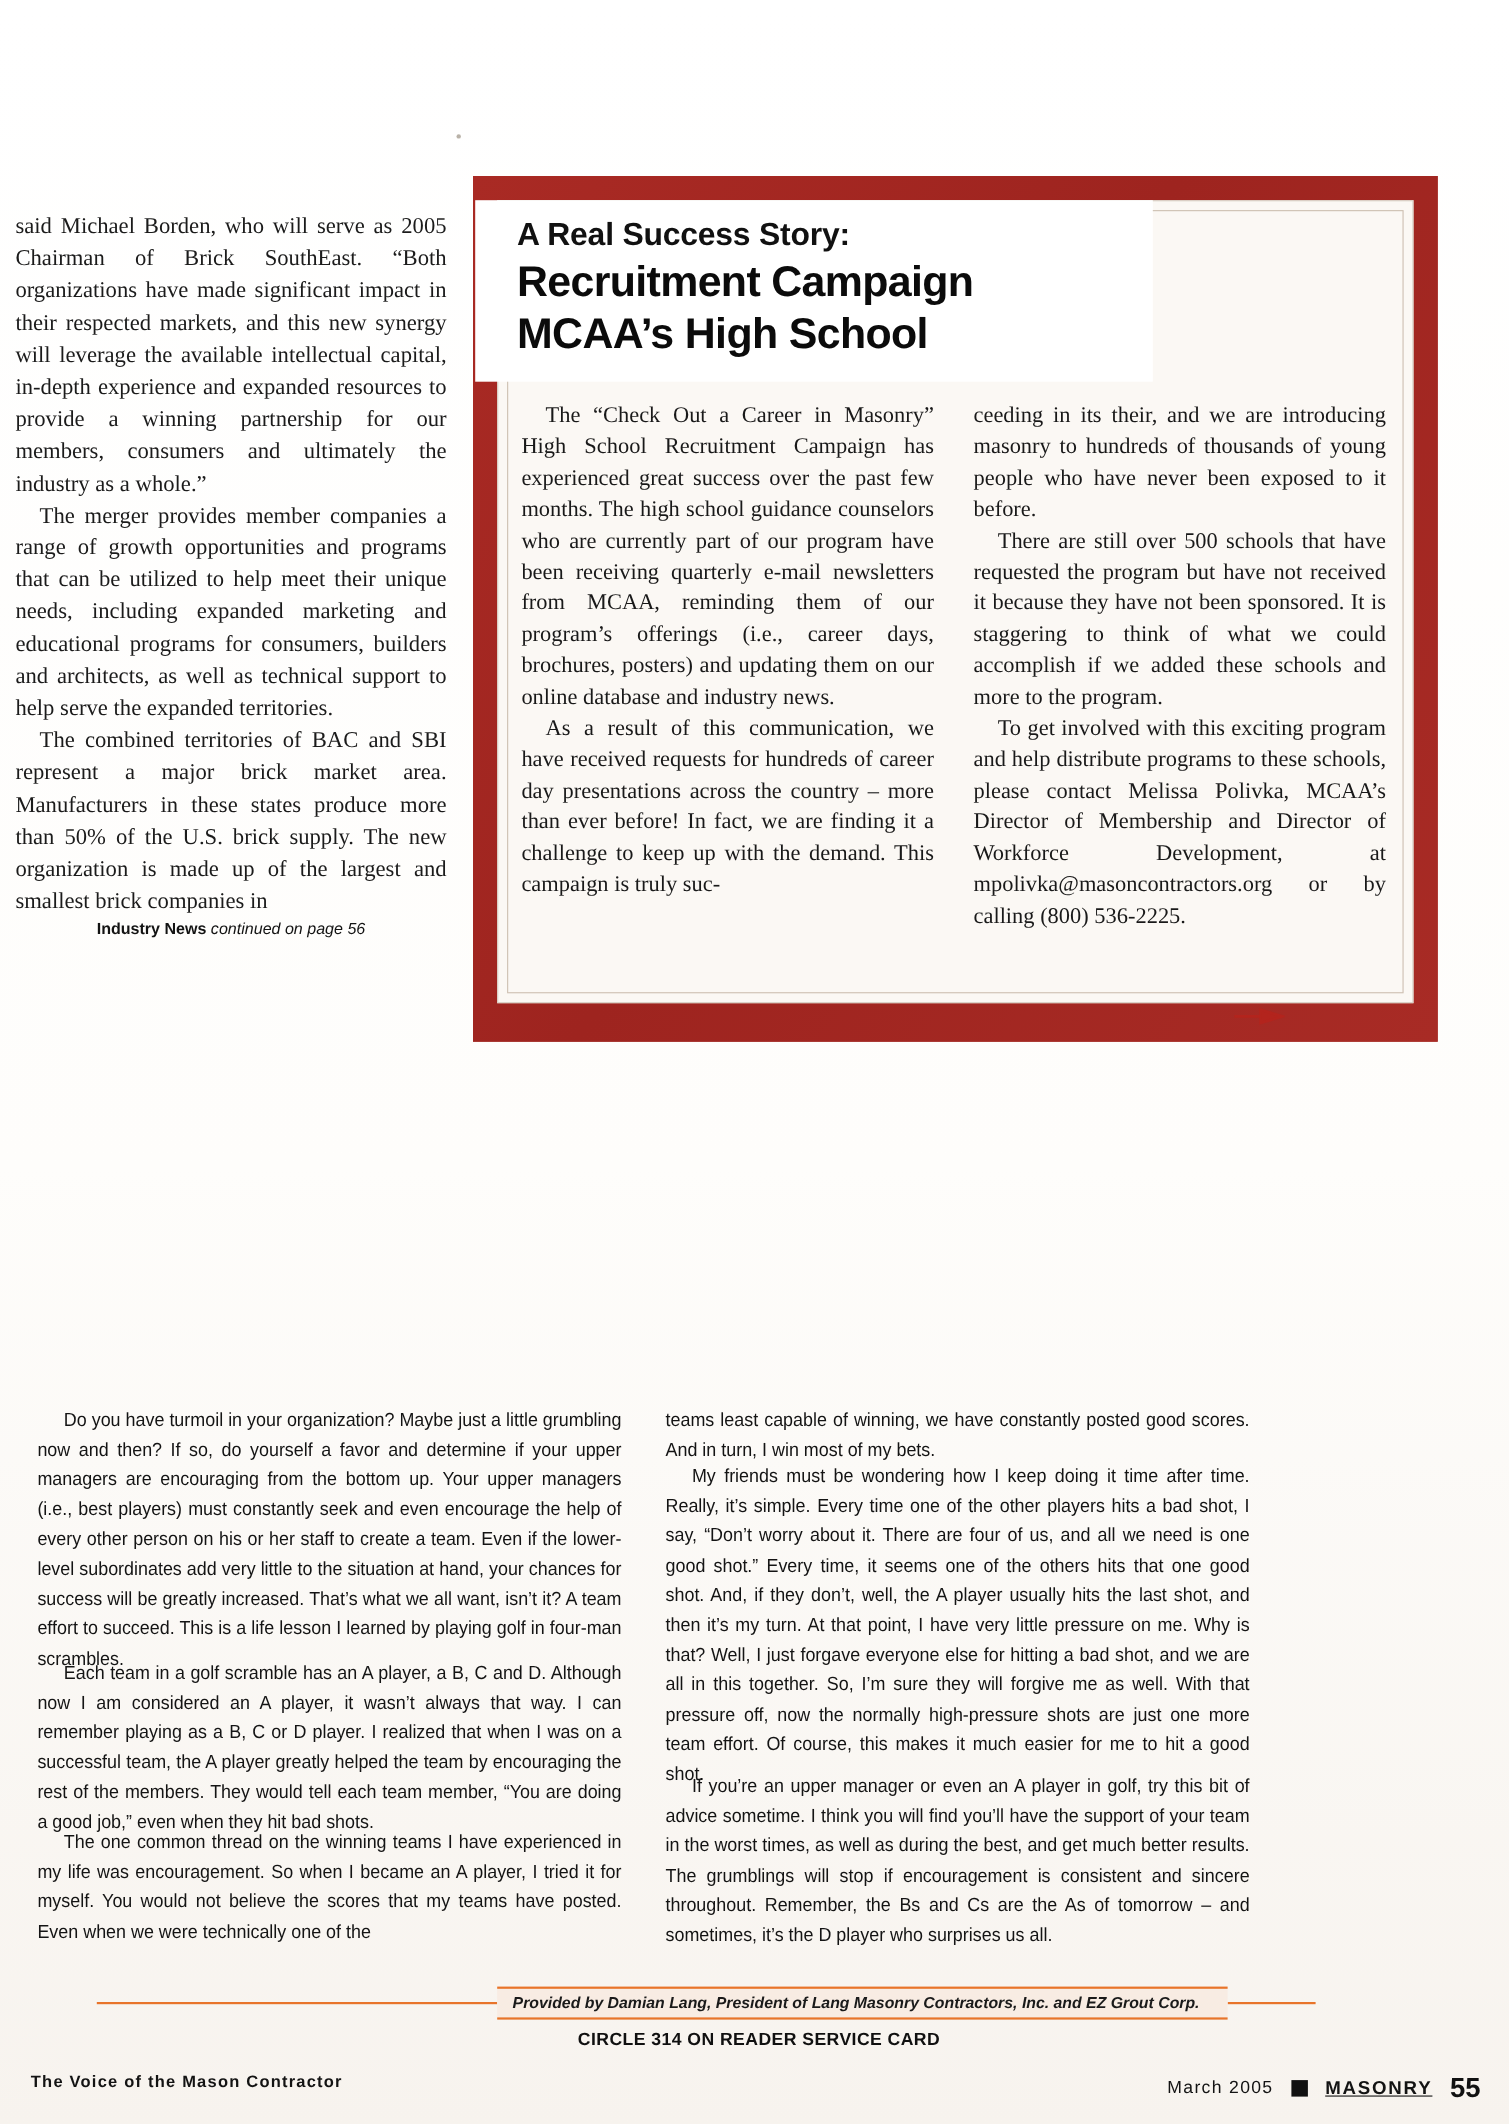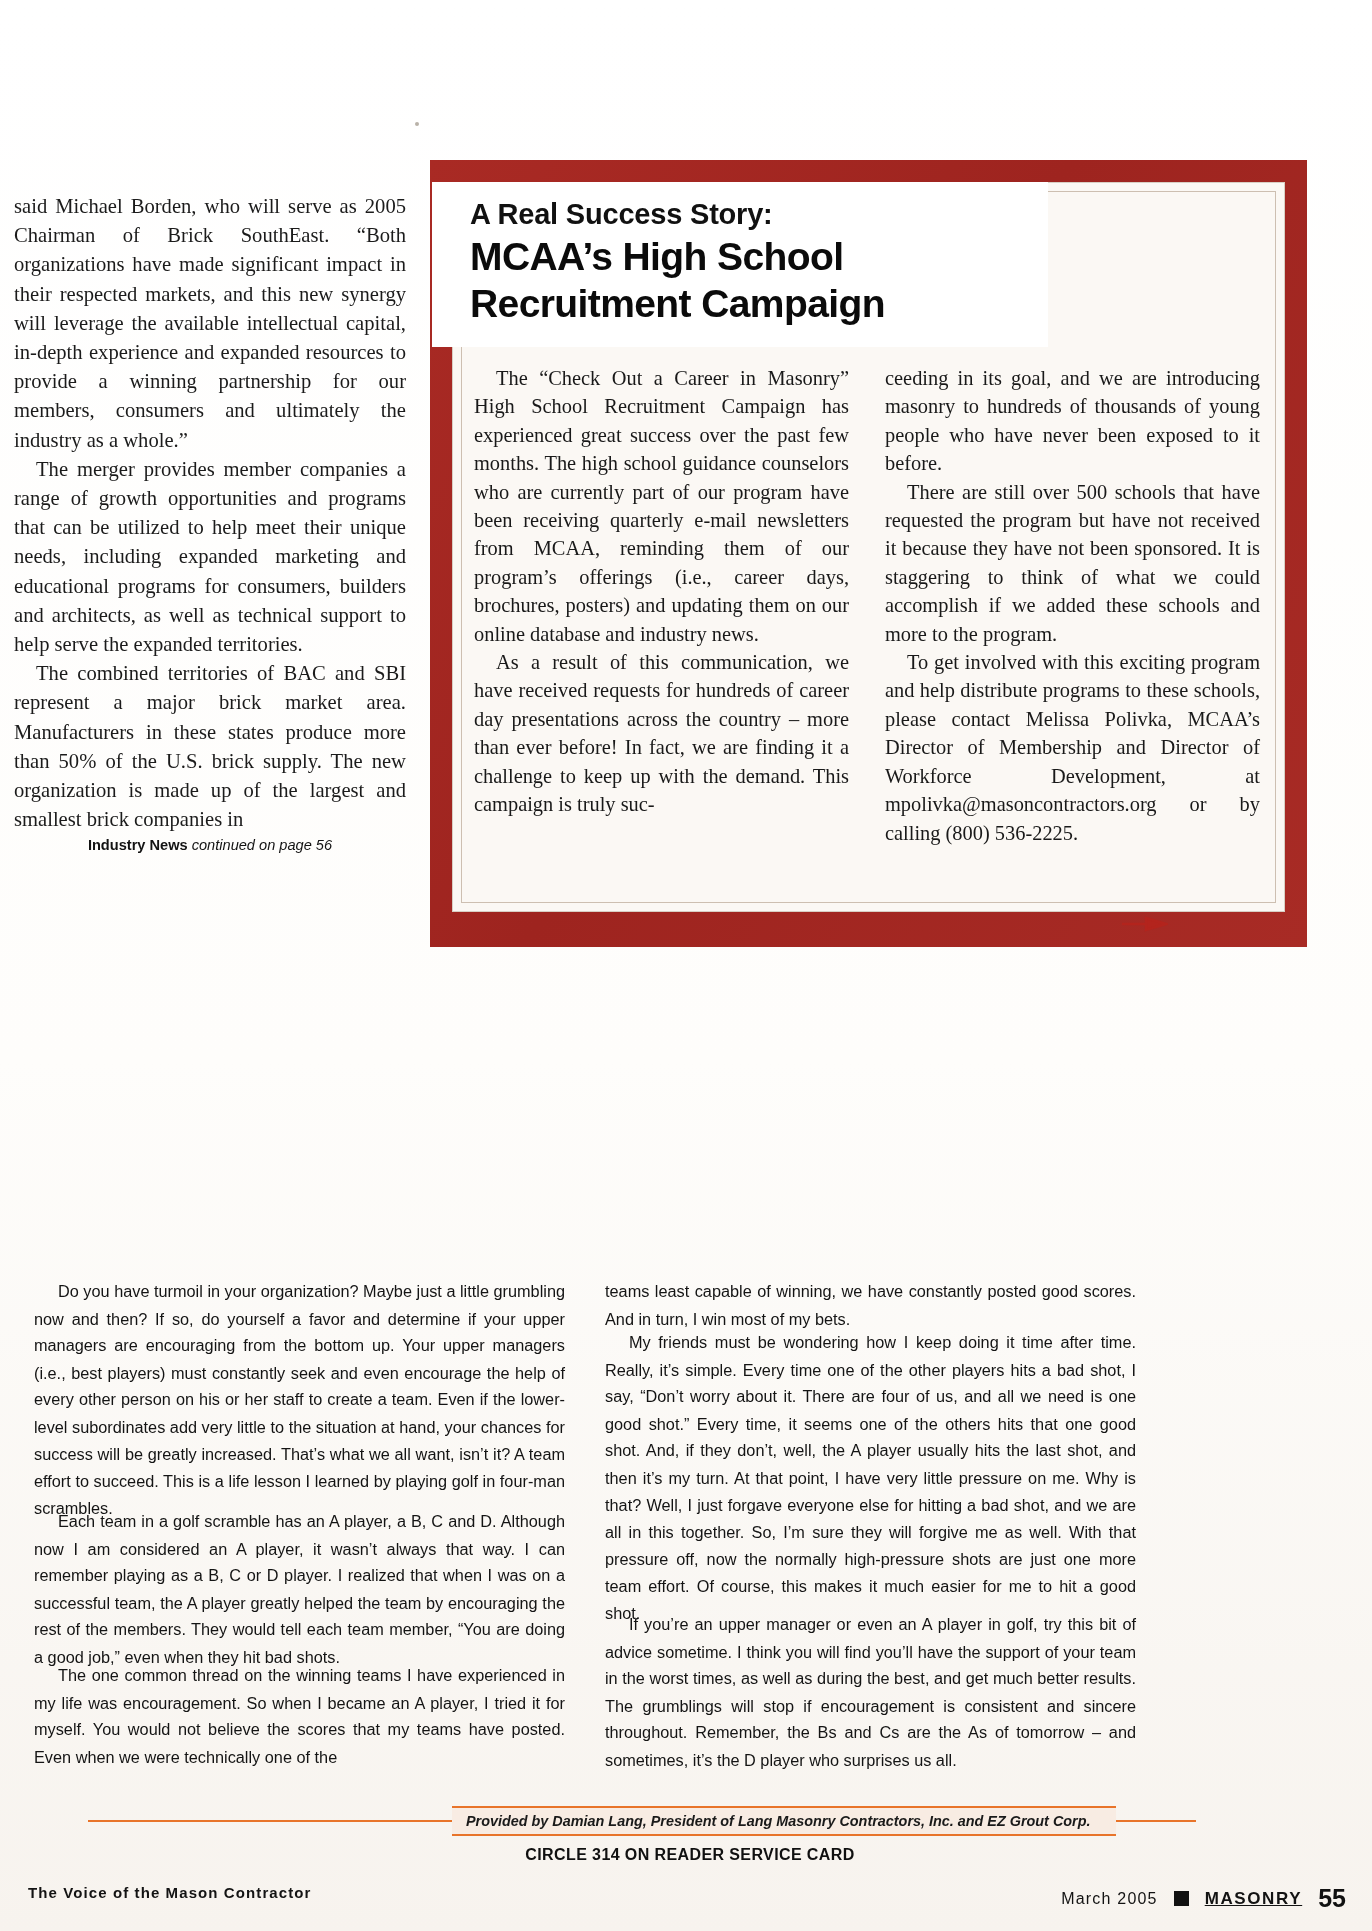--- a/index.html
+++ b/index.html
@@ -296,31 +296,31 @@
     </div>
 
     <div class="redbox">
       <div class="redbox-inner">
         <div class="redbox-inner2"></div>
       </div>
     </div>
 
     <div class="kicker-plate">
       <div class="kicker">A Real Success Story:</div>
+      <div class="headline">Recruitment Campaign</div>
       <div class="headline">MCAA’s High School</div>
-      <div class="headline">Recruitment Campaign</div>
     </div>
 
     <div class="sb-cols">
       <div class="sb-col">
         <p class="ind">The “Check Out a Career in Masonry” High School Recruitment Campaign has experienced great success over the past few months. The high school guidance counselors who are currently part of our program have been receiving quarterly e-mail newsletters from MCAA, reminding them of our program’s offerings (i.e., career days, brochures, posters) and updating them on our online database and industry news.</p>
         <p class="ind">As a result of this communication, we have received requests for hundreds of career day presentations across the country – more than ever before! In fact, we are finding it a challenge to keep up with the demand. This campaign is truly suc-</p>
       </div>
       <div class="sb-col">
-        <p>ceeding in its goal, and we are introducing masonry to hundreds of thousands of young people who have never been exposed to it before.</p>
+        <p>ceeding in its their, and we are introducing masonry to hundreds of thousands of young people who have never been exposed to it before.</p>
         <p class="ind">There are still over 500 schools that have requested the program but have not received it because they have not been sponsored. It is staggering to think of what we could accomplish if we added these schools and more to the program.</p>
         <p class="ind">To get involved with this exciting program and help distribute programs to these schools, please contact Melissa Polivka, MCAA’s Director of Membership and Director of Workforce Development, at mpolivka@masoncontractors.org or by calling (800) 536-2225.</p>
       </div>
     </div>
 
     <svg class="arrow" viewBox="0 0 46 16">
       <path d="M0 8 L24 8 M24 2 L44 8 L24 14 Z" fill="#b3241d" stroke="#b3241d" stroke-width="2.4"></path>
     </svg>
   </div>
 

